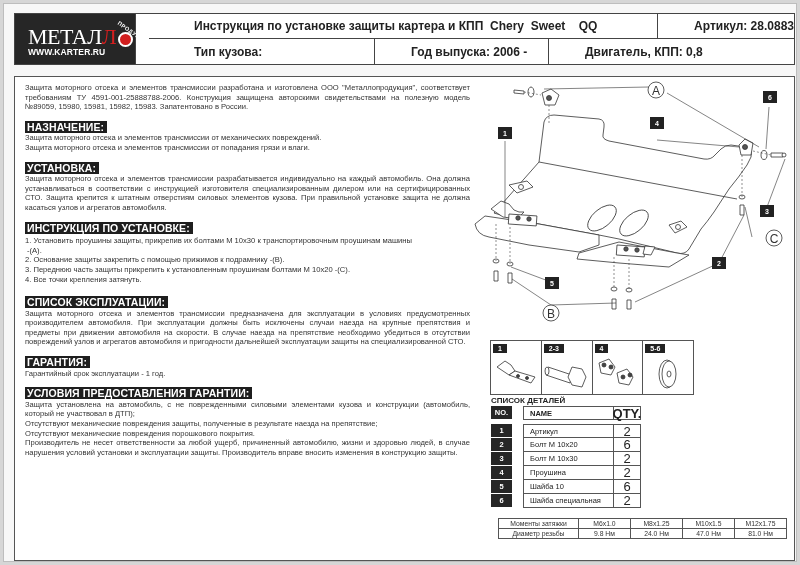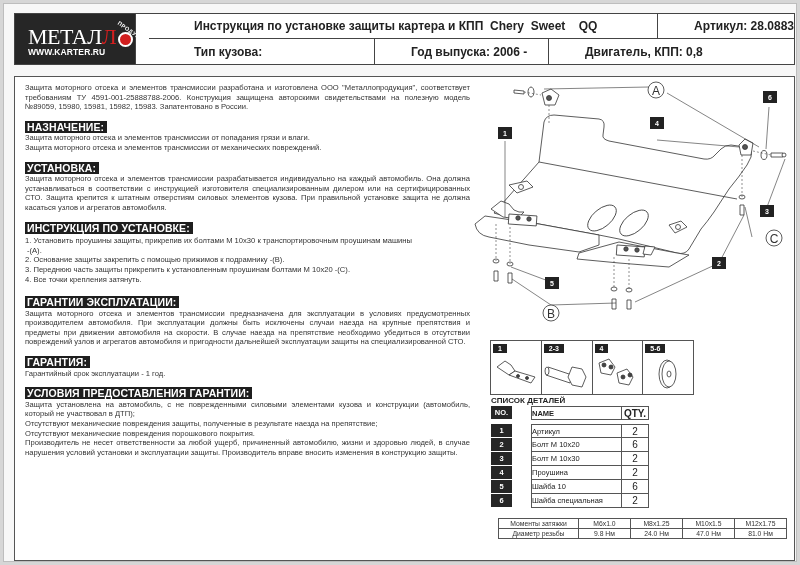--- a/index.html
+++ b/index.html
@@ -41,22 +41,22 @@
   .part:last-child { border-right: none; }
   .part .tag { position: absolute; left: 2px; top: 3px; background: #222; color: #fff; font-size: 7px; font-weight: bold; padding: 1px 5px; }
   .part svg { position: absolute; left: 0; top: 12px; }
 
   .parts-title { position: absolute; left: 476px; top: 319px; font-size: 8px; font-weight: bold; color: #222; }
 
   .ptable { position: absolute; left: 476px; top: 329px; }
   .prow { display: flex; height: 14px; margin-bottom: 0; }
   .pno { width: 21px; height: 13px; background: #262626; color: #fff; font-size: 7.5px; font-weight: bold; display: flex; align-items: center; justify-content: center; }
   .phead .pno { width: 21px; }
-  .pname { width: 90px; margin-left: 19px; border: 1px solid #555; border-right: none; font-size: 7.5px; display: flex; align-items: center; height: 14px; }
-  .pqty { width: 28px; border: 1px solid #555; font-size: 10px; display: flex; align-items: center; justify-content: center; height: 14px; }
+  .pname { width: 90px; margin-left: 11px; border: 1px solid #555; border-right: none; font-size: 7.5px; display: flex; align-items: center; padding-left: 6px; height: 14px; }
+  .pqty { width: 28px; border: 1px solid #555; font-size: 13px; display: flex; align-items: center; justify-content: center; height: 14px; }
   .phead .pname, .phead .pqty { font-weight: bold; }
   .phead { margin-bottom: 4px; }
   .pbody .prow + .prow .pname, .pbody .prow + .prow .pqty { border-top: none; }
   .pbody .prow { margin-bottom: 0; }
   .pbody .prow .pno { margin-bottom: 1px; }
 
   
   .torque { position: absolute; left: 483px; top: 441px; border-collapse: collapse; font-size: 6.8px; color: #333; }
   .torque td { border: 1px solid #555; height: 10px; text-align: center; padding: 0 4px; }
   .torque td.lab { width: 80px; }
@@ -85,37 +85,37 @@
     </div>
   </div>
 
   <div class="frame">
 
     <div class="left">
       <p>Защита моторного отсека и элементов трансмиссии разработана и изготовлена ООО "Металлопродукция", соответствует требованиям ТУ 4591-001-25888788-2006. Конструкция защищена авторскими свидетельствами на полезную модель №89059, 15980, 15981, 15982, 15983. Запатентовано в России.</p>
 
       <div class="sec-title">НАЗНАЧЕНИЕ:</div>
       <div class="sec-body">
+        <span class="list-item">Защита моторного отсека и элементов трансмиссии от механических повреждений.</span>
         <span class="list-item">Защита моторного отсека и элементов трансмиссии от попадания грязи и влаги.</span>
-        <span class="list-item">Защита моторного отсека и элементов трансмиссии от механических повреждений.</span>
       </div>
 
       <div class="sec-title">УСТАНОВКА:</div>
       <p class="sec-body">Защита моторного отсека и элементов трансмиссии разрабатывается индивидуально на каждый автомобиль. Она должна устанавливаться в соответствии с инструкцией изготовителя специализированным дилером или на сертифицированных СТО. Защита крепится к штатным отверстиям силовых элементов кузова. При правильной установке защита не должна касаться узлов и агрегатов автомобиля.</p>
 
       <div class="sec-title">ИНСТРУКЦИЯ ПО УСТАНОВКЕ:</div>
       <div class="sec-body" style="margin-top:2px">
         <span class="list-item">1. Установить проушины защиты, прикрепив их болтами М 10х30 к транспортировочным проушинам машины</span>
         <span class="list-item" style="padding-left:2px"> -(А).</span>
         <span class="list-item">2. Основание защиты закрепить с помощью прижимов к подрамнику  -(В).</span>
         <span class="list-item">3. Переднюю часть защиты прикрепить к установленным проушинам болтами М 10х20  -(С).</span>
         <span class="list-item">4. Все точки крепления затянуть.</span>
       </div>
 
-      <div class="sec-title" style="margin-top:12px">ГАРАНТИИ ЭКСПЛУАТАЦИИ:</div>
+      <div class="sec-title" style="margin-top:12px">СПИСОК ЭКСПЛУАТАЦИИ:</div>
       <p class="sec-body">Защита моторного отсека и элементов трансмиссии предназначена для эксплуатации в условиях предусмотренных производителем автомобиля. При эксплуатации должны быть исключены случаи наезда на крупные препятствия и предметы при движении автомобиля на скорости. В случае наезда на препятствие необходимо убедиться в отсутствии повреждений узлов и агрегатов автомобиля и пригодности дальнейшей эксплуатации защиты на специализированной СТО.</p>
 
       <div class="sec-title">ГАРАНТИЯ:</div>
       <p class="sec-body">Гарантийный срок эксплуатации - 1 год.</p>
 
       <div class="sec-title">УСЛОВИЯ ПРЕДОСТАВЛЕНИЯ ГАРАНТИИ:</div>
       <div class="sec-body">
         <p>Защита установлена на автомобиль, с не поврежденными силовыми элементами кузова и конструкции (автомобиль, который не участвовал в ДТП);</p>
         <p>Отсутствуют механические повреждения защиты, полученные в результате наезда на препятствие;</p>
         <p>Отсутствуют механические повреждения порошкового покрытия.</p>

